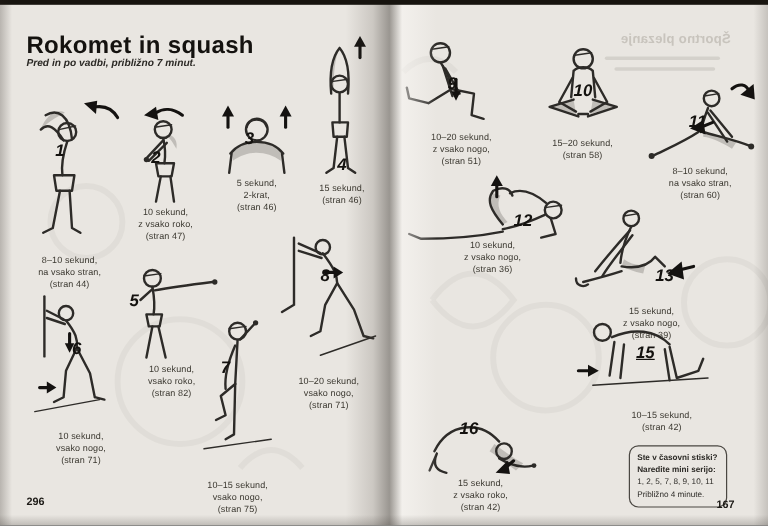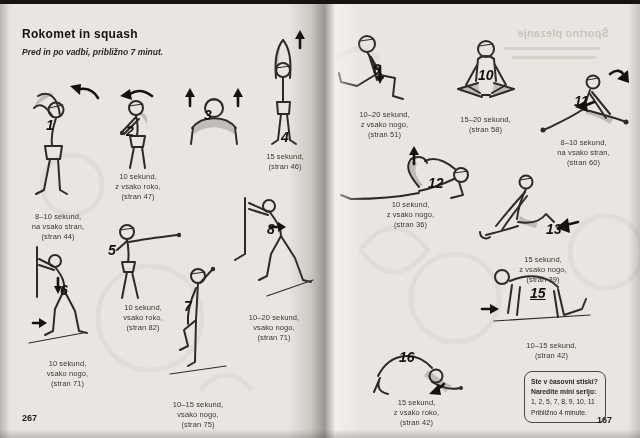--- a/index.html
+++ b/index.html
@@ -17,21 +17,21 @@
         background:linear-gradient(90deg,rgba(70,62,54,0) 0%,rgba(70,62,54,.18) 30%,rgba(45,40,34,.42) 48%,
         rgba(250,248,245,.55) 62%,rgba(233,230,225,0) 100%);}
   
   .doodles{position:absolute;left:0;top:0;z-index:1;opacity:.55;}
   .ghost-heading{position:absolute;left:497px;top:27px;width:112px;z-index:1;
         transform:scaleX(-1);color:#c8c4bd;font-weight:800;font-size:11px;letter-spacing:.2px;}
   .ghost-line{position:absolute;height:3px;background:#d4d1cb;z-index:1;border-radius:2px;}
   .gl1{left:504px;top:47px;width:96px;}
   .gl2{left:512px;top:56px;width:84px;}
   
-  .title{position:absolute;left:22px;top:27px;font-size:12px;font-weight:800;letter-spacing:.3px;color:#14120f;z-index:3;}
+  .title{position:absolute;left:22px;top:27px;font-size:20px;font-weight:800;letter-spacing:.3px;color:#14120f;z-index:3;}
   .subtitle{position:absolute;left:22px;top:47px;font-size:8.5px;font-style:italic;font-weight:700;color:#2b2925;z-index:3;}
   .note{position:absolute;left:22px;top:61px;font-size:8.5px;font-weight:600;color:#2b2925;z-index:3;}
   .pageno{position:absolute;font-size:9px;font-weight:800;color:#1c1a16;z-index:3;}
   .pn-left{left:22px;top:413px;}
   .pn-right{left:597px;top:415px;}
   
   .ex{position:absolute;text-align:center;z-index:3;}
   .ex svg{display:block;width:100%;overflow:visible;}
   .cap{font-size:7.5px;line-height:1.32;color:#3a372f;white-space:pre-line;letter-spacing:.1px;margin-top:2px;}
   .num{position:absolute;font-weight:800;font-style:italic;font-size:14px;color:#14120f;line-height:1;}
@@ -49,21 +49,21 @@
   .ex6{left:25px;top:245px;width:85px;}  .ex6 svg{height:112px;} .ex6 .num{left:35px;top:38px;}
   .ex7{left:158px;top:262px;width:80px;} .ex7 svg{height:136px;} .ex7 .num{left:26px;top:37px;}
   .ex8{left:233px;top:196px;width:82px;} .ex8 svg{height:115px;} .ex8 .num{left:34px;top:26px;}
   .ex9{left:337px;top:28px;width:95px;}  .ex9 svg{height:80px;}  .ex9 .num{left:36px;top:34px;}
   .ex10{left:438px;top:33px;width:95px;} .ex10 svg{height:80px;} .ex10 .num{left:40px;top:35px;}
   .ex11{left:536px;top:62px;width:95px;} .ex11 svg{height:74px;} .ex11 .num{left:38px;top:32px;}
   .ex12{left:333px;top:143px;width:155px;}.ex12 svg{height:55px;}.ex12 .num{left:95px;top:33px;}
   .ex13{left:478px;top:164px;width:130px;}.ex13 svg{height:89px;}.ex13 .num{left:68px;top:58px;}
   .ex14{left:380px;top:238px;width:80px;} .ex14 svg{height:71px;}.ex14 .num{left:34px;top:14px;}
   .ex15{left:478px;top:253px;width:147px;}.ex15 svg{height:86px;}.ex15 .num{left:52px;top:33px;text-decoration:underline;}
-  .ex16{left:364px;top:342px;width:105px;text-align:center;}.ex16 svg{height:54px;}.ex16 .num{left:35px;top:8px;}
+  .ex16{left:348px;top:342px;width:105px;text-align:center;}.ex16 svg{height:54px;}.ex16 .num{left:35px;top:8px;}
   
   .tipbox{position:absolute;left:524px;top:371px;width:68px;padding:5px 6px 4px;z-index:3;
         border:1.2px solid #4a4742;border-radius:8px;font-size:6.8px;line-height:1.5;color:#2b2925;}
   .tipbox .b{font-weight:800;}
 </style>
 </head>
 <body>
 
 <div class="scan">
 
@@ -129,20 +129,23 @@
       <path class="al" d="M14,22 L14,12"></path>
         <path class="a" d="M9,13 L14,4 L19,13 Z"></path>
       <path class="al" d="M62,22 L62,12"></path>
         <path class="a" d="M57,13 L62,4 L67,13 Z"></path>
       <circle class="s" cx="38" cy="24" r="9"></circle>
         <path class="t" d="M30,22 C32,14 44,14 46,22"></path>
       <path class="s" d="M16,44 C26,31 50,31 60,44"></path>
       <path class="s" d="M17,44 L15,60 M59,44 L61,60"></path>
     </svg>
     <span class="num">3</span>
+    <div class="cap">5 sekund,
+2-krat,
+(stran 46)</div>
   </div>
 
   <div class="ex ex4">
     <svg viewBox="0 0 66 122">
       <path class="sh" d="M24,48 C22,28 26,16 31,12 C27,20 26,34 26,46 Z"></path>
       <path class="al" d="M48,20 L48,10"></path>
         <path class="a" d="M43,11 L48,2 L53,11 Z"></path>
       <circle class="s" cx="31" cy="42" r="7"></circle>
         <path class="t" d="M24,40 L38,38"></path>
       <path class="s" d="M24,50 C22,28 26,18 31,12 M38,50 C40,28 36,18 31,12"></path>
@@ -350,21 +353,21 @@
 (stran 42)</div>
   </div>
 
   <div class="tipbox">
     <div class="b">Ste v časovni stiski?</div>
     <div class="b">Naredite mini serijo:</div>
     <div>1, 2, 5, 7, 8, 9, 10, 11</div>
     <div>Približno 4 minute.</div>
   </div>
 
-  <div class="pageno pn-left">267</div>
+  <div class="pageno pn-left">296</div>
   <div class="pageno pn-right">167</div>
 
   <div class="gutter"></div>
   <div class="edge-top"></div>
   <div class="edge-bottom"></div>
   <div class="edge-left"></div>
   <div class="edge-right"></div>
 
 </div>
 

